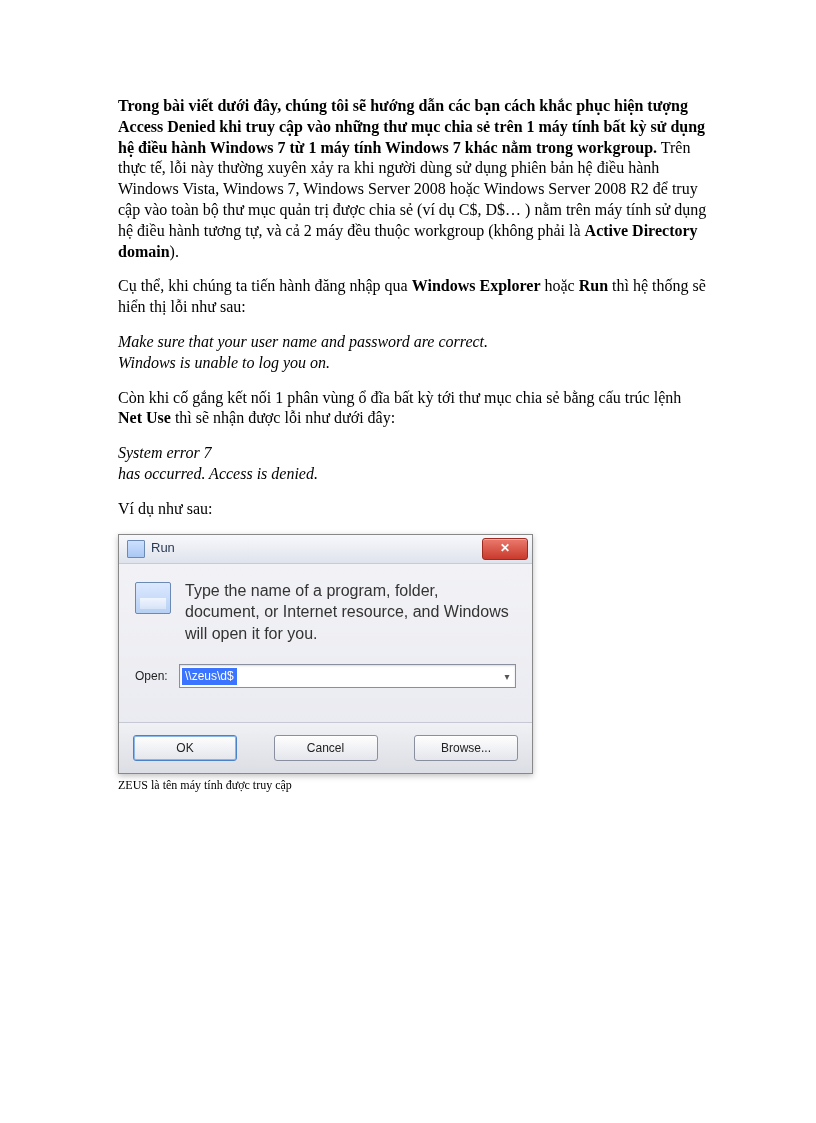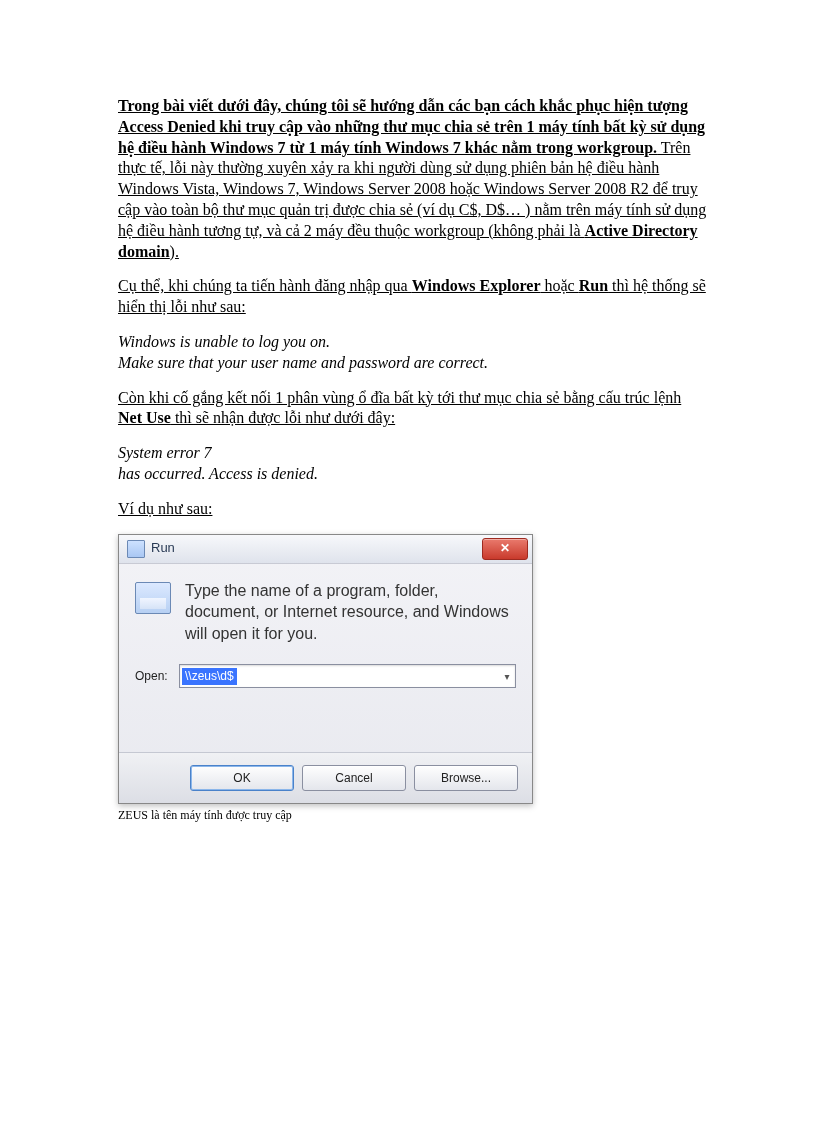--- a/index.html
+++ b/index.html
@@ -12,21 +12,20 @@
     width: 816px;
     height: 1123px;
     box-sizing: border-box;
   }
   .page {
     padding: 96px 100px 0 118px;
     line-height: 1.3;
   }
   .para {
     margin: 0 8px 14px 0;
-    text-decoration: underline;
   }
   .b { font-weight: bold; }
   .err-block { margin: 0 0 14px 0; }
   .err-line { font-style: italic; }
 
   
   .run-dialog {
     width: 413px;
     margin-top: 10px;
     font-family: "Segoe UI", Tahoma, sans-serif;
@@ -131,24 +130,23 @@
     display: flex; align-items: center; justify-content: center;
     color: #555;
     font-size: 10px;
     border-left: 1px solid transparent;
   }
   .combo .spacer { flex: 1; }
   .button-row {
     background: linear-gradient(#f0f1f4,#dcdee5);
     padding: 12px 14px;
     display: flex;
-    justify-content: flex-end;
+    justify-content: space-between;
     gap: 8px;
     border-top: 1px solid #c5c8d2;
-    margin-top: 30px;
   }
   .btn {
     height: 24px;
     min-width: 82px;
     padding: 0 10px;
     border: 1px solid #8a8fa0;
     border-radius: 3px;
     background: linear-gradient(#fefefe,#e4e6ec);
     font-size: 12px;
     color: #222;
@@ -171,22 +169,22 @@
 
   <p class="para">
     <span class="b">Trong bài viết dưới đây, chúng tôi sẽ hướng dẫn các bạn cách khắc phục hiện tượng Access Denied khi truy cập vào những thư mục chia sẻ trên 1 máy tính bất kỳ sử dụng hệ điều hành Windows 7 từ 1 máy tính Windows 7 khác nằm trong workgroup.</span><span> Trên thực tế, lỗi này thường xuyên xảy ra khi người dùng sử dụng phiên bản hệ điều hành Windows Vista, Windows 7, Windows Server 2008 hoặc Windows Server 2008 R2 để truy cập vào toàn bộ thư mục quản trị được chia sẻ (ví dụ C$, D$… ) nằm trên máy tính sử dụng hệ điều hành tương tự, và cả 2 máy đều thuộc workgroup (không phải là </span><span class="b">Active Directory domain</span><span>).</span>
   </p>
 
   <p class="para">
     <span>Cụ thể, khi chúng ta tiến hành đăng nhập qua </span><span class="b">Windows Explorer</span><span> hoặc </span><span class="b">Run</span><span> thì hệ thống sẽ hiển thị lỗi như sau:</span>
   </p>
 
   <div class="err-block">
+    <div class="err-line">Make sure that your user name and password are correct.</div>
     <div class="err-line">Windows is unable to log you on.</div>
-    <div class="err-line">Make sure that your user name and password are correct.</div>
   </div>
 
   <p class="para">
     <span>Còn khi cố gắng kết nối 1 phân vùng ổ đĩa bất kỳ tới thư mục chia sẻ bằng cấu trúc lệnh </span><span class="b">Net Use</span><span> thì sẽ nhận được lỗi như dưới đây:</span>
   </p>
 
   <div class="err-block">
     <div class="err-line">System error 7</div>
     <div class="err-line">has occurred. Access is denied.</div>
   </div>

